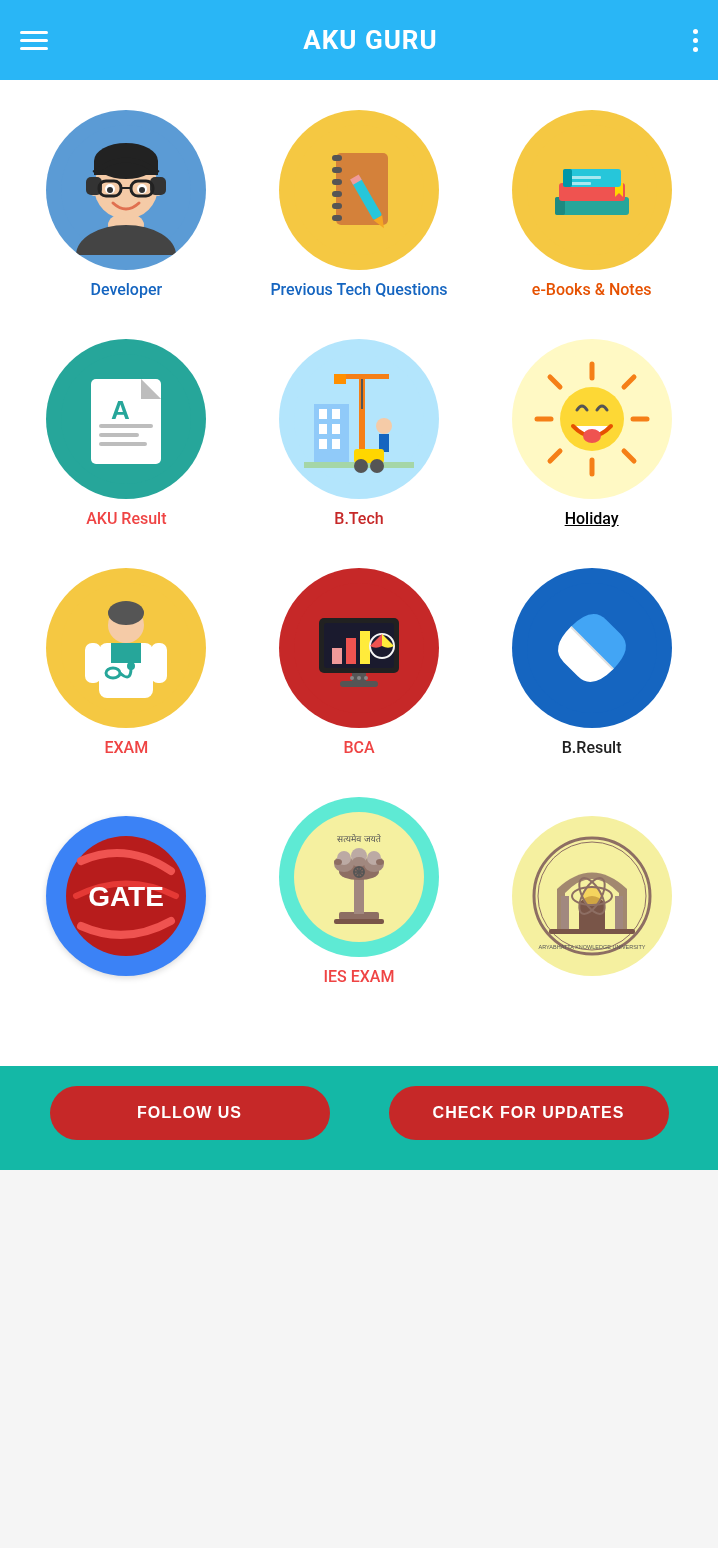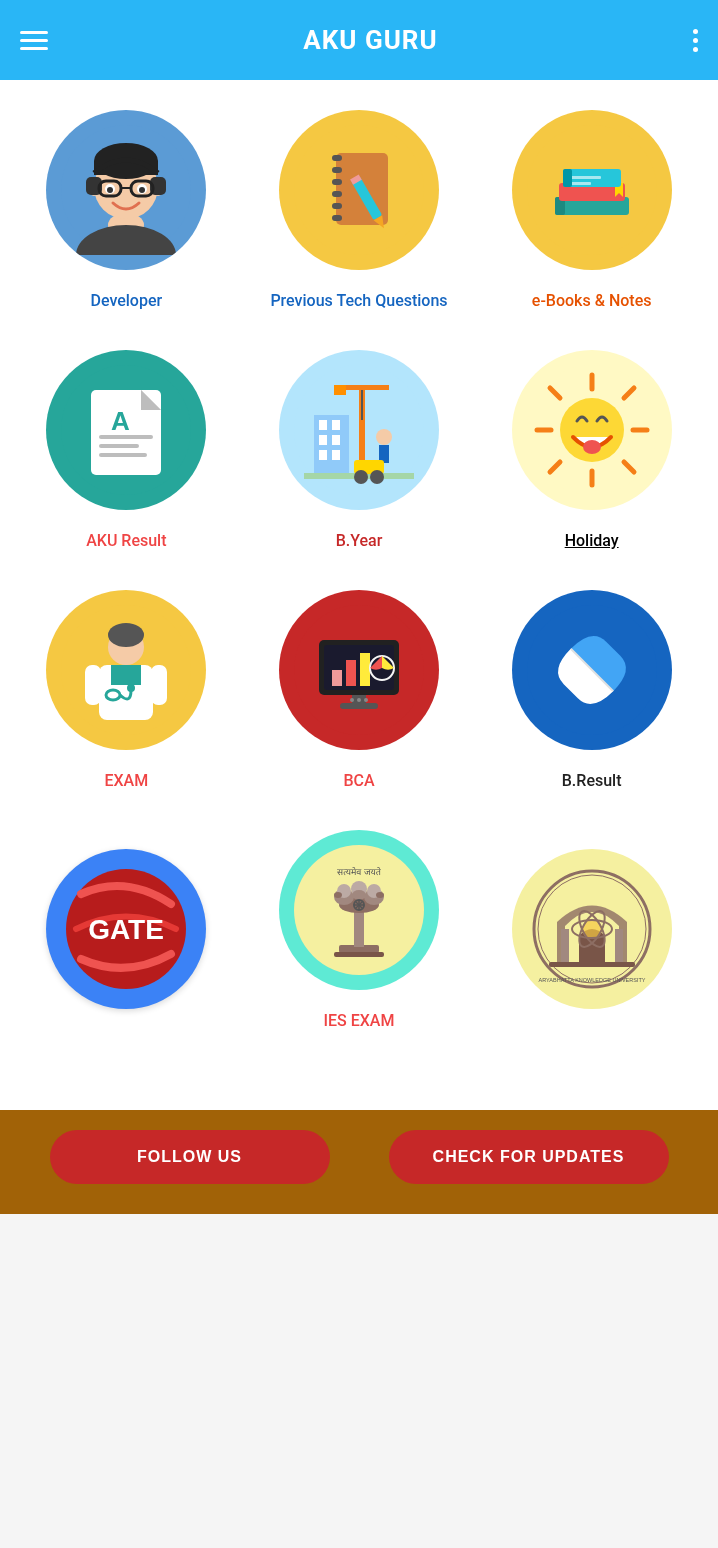--- a/index.html
+++ b/index.html
@@ -70,21 +70,20 @@
       margin-bottom: 40px;
     }
 
     
     .grid-item {
       display: flex;
       flex-direction: column;
       align-items: center;
       width: 200px;
       cursor: pointer;
-      gap: 11px;
     }
 
     .grid-item .icon-circle {
       width: 160px;
       height: 160px;
       border-radius: 50%;
       display: flex;
       align-items: center;
       justify-content: center;
       overflow: hidden;
@@ -169,21 +168,21 @@
     .label-dark { color: #ef4444; }
     .label-holiday { color: #000000; font-weight: 700; font-size: 20px; text-decoration: underline; }
     .label-red { color: #c62828; }
     .label-bpharma { color: #212121; }
 
     
     .bottom-buttons {
       display: flex;
       justify-content: space-around;
       padding: 20px 20px 30px;
-      background: #a16207;
+      background: #14b8a6;
     }
 
     .bottom-btn {
       background: #c62828;
       color: #fff;
       border: none;
       border-radius: 30px;
       padding: 18px 0;
       width: 280px;
       font-size: 16px;
@@ -346,21 +345,21 @@
           <circle cx="90" cy="72" r="8" fill="#f5cba7"></circle>
           <rect x="85" y="80" width="10" height="18" fill="#1565c0"></rect>
 
           <rect x="10" y="108" width="110" height="6" fill="#a5d6a7"></rect>
 
           <rect x="60" y="95" width="30" height="14" rx="3" fill="#ffd600"></rect>
           <ellipse cx="67" cy="112" rx="7" ry="7" fill="#555"></ellipse>
           <ellipse cx="83" cy="112" rx="7" ry="7" fill="#555"></ellipse>
         </svg>
       </div>
-      <span class="item-label label-red">B.Year</span>
+      <span class="item-label label-red">B.Tech</span>
     </div>
 
     <div class="grid-item">
       <div class="icon-circle holiday-circle">
         <svg viewBox="0 0 130 130" width="130" height="130">
           <circle cx="65" cy="65" r="65" fill="#fff9c4"></circle>
 
           <g stroke="#f57f17" stroke-width="5" stroke-linecap="round">
             <line x1="65" y1="10" x2="65" y2="24"></line>
             <line x1="65" y1="106" x2="65" y2="120"></line>

